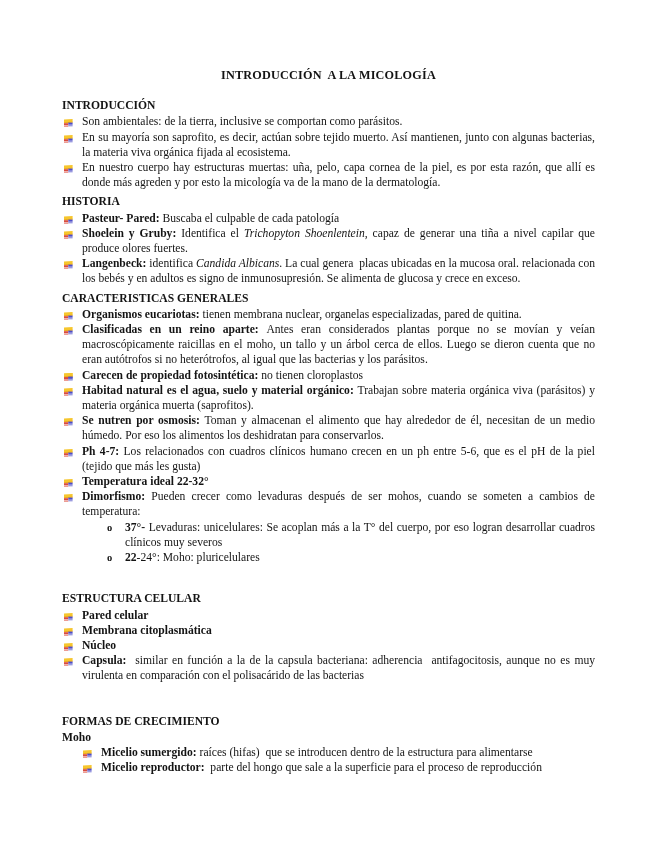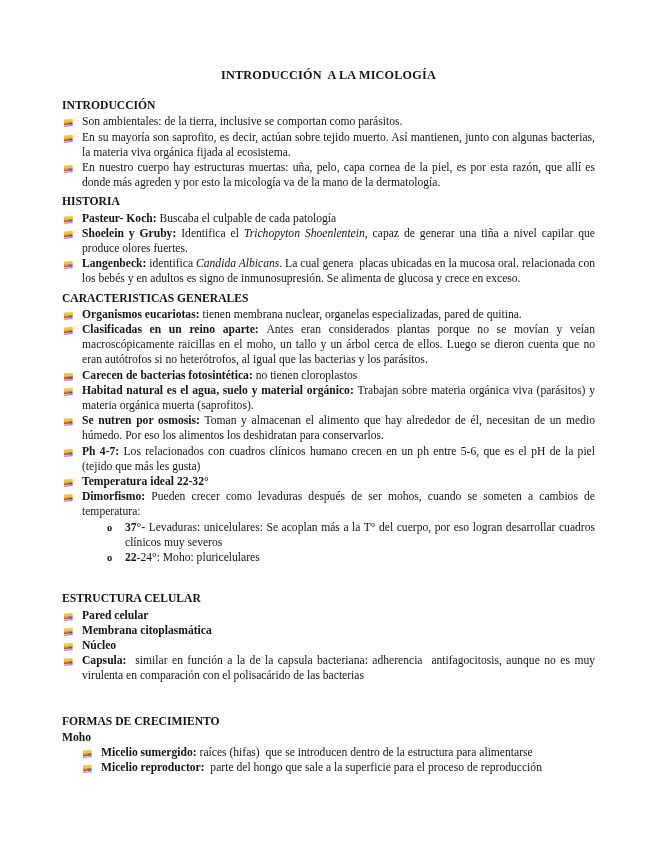--- a/index.html
+++ b/index.html
@@ -96,21 +96,21 @@
       </section>
       <section class="section">
         <div class="section-heading">HISTORIA</div>
         <div class="item l1"><span class="bullet-icon"><svg width="9" height="9" viewBox="0 0 9 9">
               <polygon points="0,0.6 8.6,0 8.6,3.4 0,4.2" fill="#F6C62D"></polygon>
               <polygon points="0,3.4 8.6,2.8 8.6,3.4 0,4.2" fill="#E8A31C"></polygon>
               <rect x="0" y="4.2" width="4.3" height="2.1" fill="#D94B3F"></rect>
               <rect x="4.3" y="3.6" width="4.3" height="2.1" fill="#4E4EC8"></rect>
               <rect x="0" y="6.5" width="4.3" height="1.5" fill="#EC9C94"></rect>
               <rect x="4.3" y="5.9" width="4.3" height="1.5" fill="#9B9BDF"></rect>
-            </svg></span><span class="txt"><span class="b">Pasteur- Koch: </span><span>Buscaba el culpable de cada patología</span></span></div>
+            </svg></span><span class="txt"><span class="b">Pasteur- Pared: </span><span>Buscaba el culpable de cada patología</span></span></div>
         <div class="item l1"><span class="bullet-icon"><svg width="9" height="9" viewBox="0 0 9 9">
               <polygon points="0,0.6 8.6,0 8.6,3.4 0,4.2" fill="#F6C62D"></polygon>
               <polygon points="0,3.4 8.6,2.8 8.6,3.4 0,4.2" fill="#E8A31C"></polygon>
               <rect x="0" y="4.2" width="4.3" height="2.1" fill="#D94B3F"></rect>
               <rect x="4.3" y="3.6" width="4.3" height="2.1" fill="#4E4EC8"></rect>
               <rect x="0" y="6.5" width="4.3" height="1.5" fill="#EC9C94"></rect>
               <rect x="4.3" y="5.9" width="4.3" height="1.5" fill="#9B9BDF"></rect>
             </svg></span><span class="txt"><span class="b">Shoelein y Gruby: </span><span>Identifica el </span><span class="i">Trichopyton Shoenlentein</span><span>, capaz de generar una tiña a nivel capilar que produce olores fuertes.</span></span></div>
         <div class="item l1"><span class="bullet-icon"><svg width="9" height="9" viewBox="0 0 9 9">
               <polygon points="0,0.6 8.6,0 8.6,3.4 0,4.2" fill="#F6C62D"></polygon>
@@ -147,21 +147,21 @@
               <rect x="0" y="6.5" width="4.3" height="1.5" fill="#EC9C94"></rect>
               <rect x="4.3" y="5.9" width="4.3" height="1.5" fill="#9B9BDF"></rect>
             </svg></span></div>
         <div class="item l1"><span class="bullet-icon"><svg width="9" height="9" viewBox="0 0 9 9">
               <polygon points="0,0.6 8.6,0 8.6,3.4 0,4.2" fill="#F6C62D"></polygon>
               <polygon points="0,3.4 8.6,2.8 8.6,3.4 0,4.2" fill="#E8A31C"></polygon>
               <rect x="0" y="4.2" width="4.3" height="2.1" fill="#D94B3F"></rect>
               <rect x="4.3" y="3.6" width="4.3" height="2.1" fill="#4E4EC8"></rect>
               <rect x="0" y="6.5" width="4.3" height="1.5" fill="#EC9C94"></rect>
               <rect x="4.3" y="5.9" width="4.3" height="1.5" fill="#9B9BDF"></rect>
-            </svg></span><span class="txt"><span class="b">Carecen de bacterias fotosintética: </span><span>no tienen cloroplastos</span></span></div>
+            </svg></span><span class="txt"><span class="b">Carecen de propiedad fotosintética: </span><span>no tienen cloroplastos</span></span></div>
         <div class="item l1"><span class="bullet-icon"><svg width="9" height="9" viewBox="0 0 9 9">
               <polygon points="0,0.6 8.6,0 8.6,3.4 0,4.2" fill="#F6C62D"></polygon>
               <polygon points="0,3.4 8.6,2.8 8.6,3.4 0,4.2" fill="#E8A31C"></polygon>
               <rect x="0" y="4.2" width="4.3" height="2.1" fill="#D94B3F"></rect>
               <rect x="4.3" y="3.6" width="4.3" height="2.1" fill="#4E4EC8"></rect>
               <rect x="0" y="6.5" width="4.3" height="1.5" fill="#EC9C94"></rect>
               <rect x="4.3" y="5.9" width="4.3" height="1.5" fill="#9B9BDF"></rect>
             </svg></span><span class="txt"><span class="b">Habitad natural es el agua, suelo y material orgánico: </span><span>Trabajan sobre materia orgánica viva (parásitos) y materia orgánica muerta (saprofitos).</span></span></div>
         <div class="item l1"><span class="bullet-icon"><svg width="9" height="9" viewBox="0 0 9 9">
               <polygon points="0,0.6 8.6,0 8.6,3.4 0,4.2" fill="#F6C62D"></polygon>

